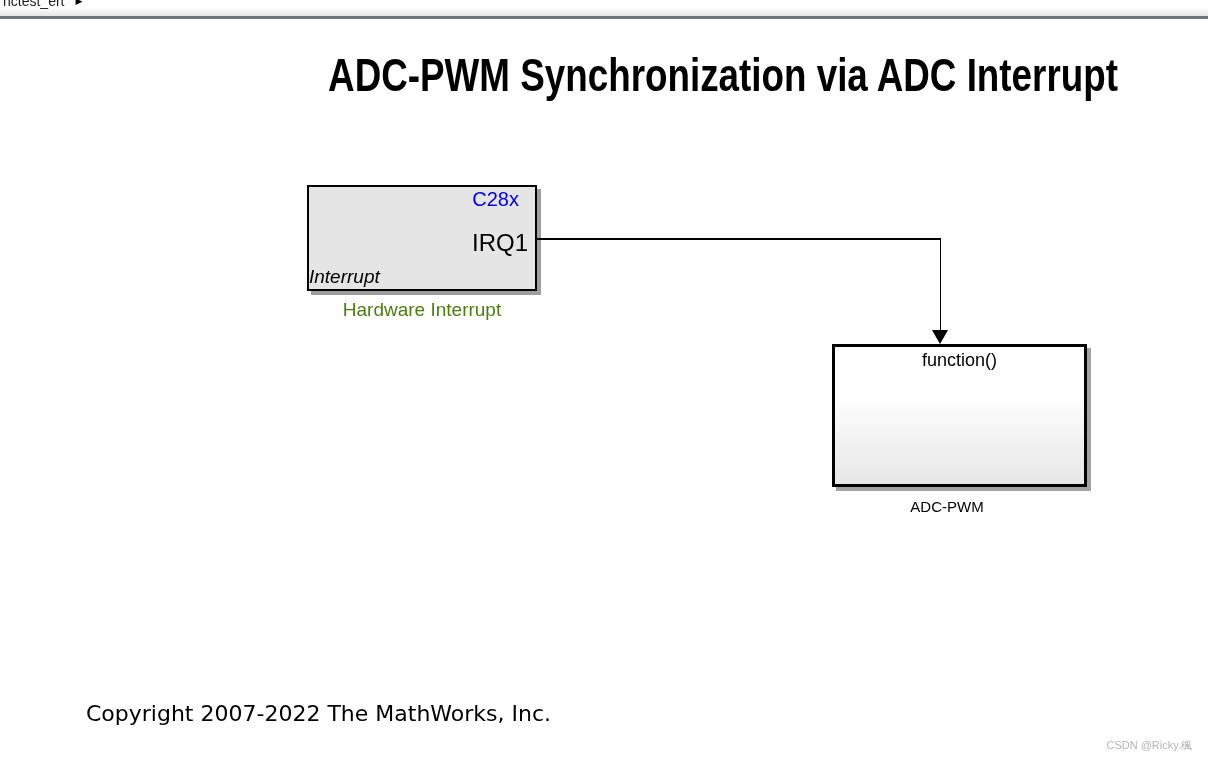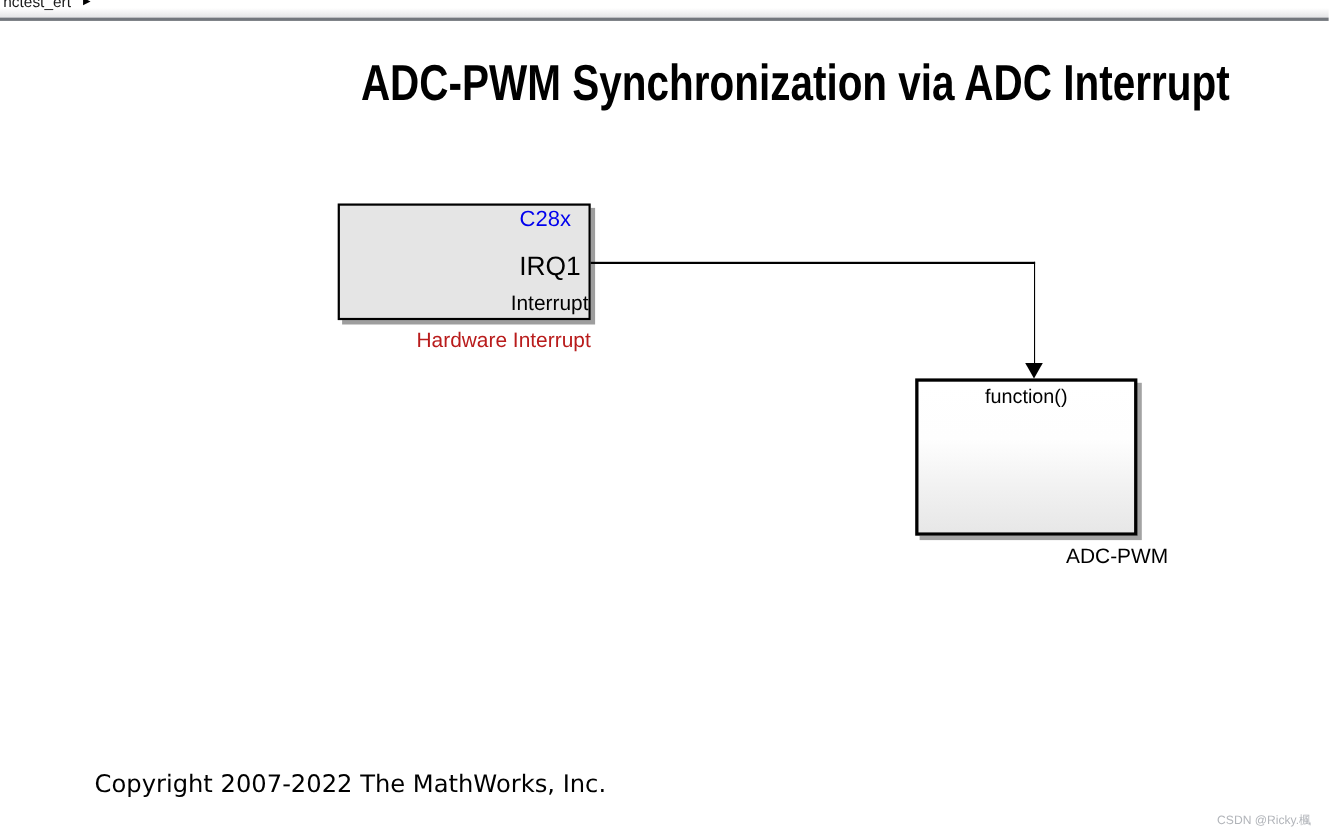--- a/index.html
+++ b/index.html
@@ -53,25 +53,25 @@
   .hw-chip {
     position: absolute; top: 1px; right: 16px;
     font-size: 20px; color: #0000ee;
   }
   .hw-port {
     position: absolute; top: 42px; right: 7px;
     font-size: 24px; color: #000;
   }
   .hw-label {
     position: absolute; bottom: 1px; left: 0; width: 100%;
-    text-align: right; font-size: 19px; color: #000;
+    text-align: left; font-size: 19px; color: #000; font-style: italic;
   }
   .hw-caption {
     position: absolute; left: 307px; top: 299px; width: 230px;
-    text-align: right; font-size: 19px; color: #b91c1c;
+    text-align: center; font-size: 19px; color: #4d7c0f;
   }
 
   
   .wire-h {
     position: absolute; left: 537px; top: 238px;
     width: 404px; height: 1.6px; background: #000;
   }
   .wire-v {
     position: absolute; left: 939.5px; top: 238px;
     width: 1.6px; height: 94px; background: #000;
@@ -80,32 +80,32 @@
     position: absolute; left: 932px; top: 330px;
     width: 0; height: 0;
     border-left: 8px solid transparent;
     border-right: 8px solid transparent;
     border-top: 14px solid #000;
   }
 
   
   .subsys-block {
     position: absolute; left: 832px; top: 344px;
-    width: 202px; height: 143px;
+    width: 255px; height: 143px;
     background: linear-gradient(180deg, #ffffff 0%, #fefefe 38%, #f2f2f2 68%, #e7e7e7 100%);
     border: 3px solid #000;
     box-shadow: 4px 4px 0 #a3a3a3;
   }
   .subsys-header {
     position: absolute; top: 3px; left: 0; width: 100%;
     text-align: center; font-size: 18px; color: #000;
   }
   .subsys-caption {
     position: absolute; left: 832px; top: 493px; width: 230px;
-    text-align: right; font-size: 19px; color: #000; line-height: 27px;
+    text-align: center; font-size: 15px; color: #000; line-height: 27px;
   }
 
   
   .copyright {
     position: absolute; left: 42px; top: 701px;
     font-family: "DejaVu Sans", sans-serif;
     font-size: 22px; color: #000;
     white-space: nowrap;
     margin-left: 44px;
   }

